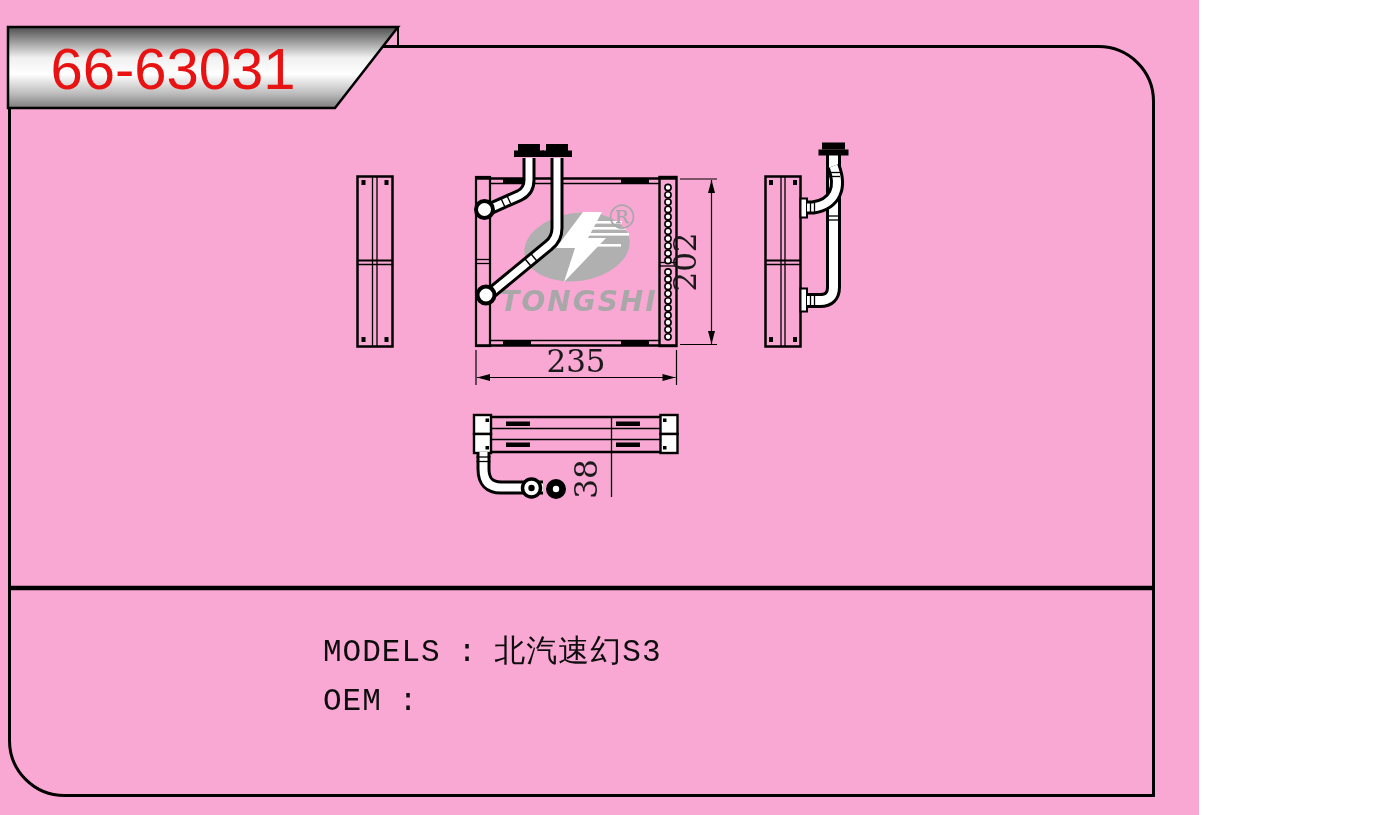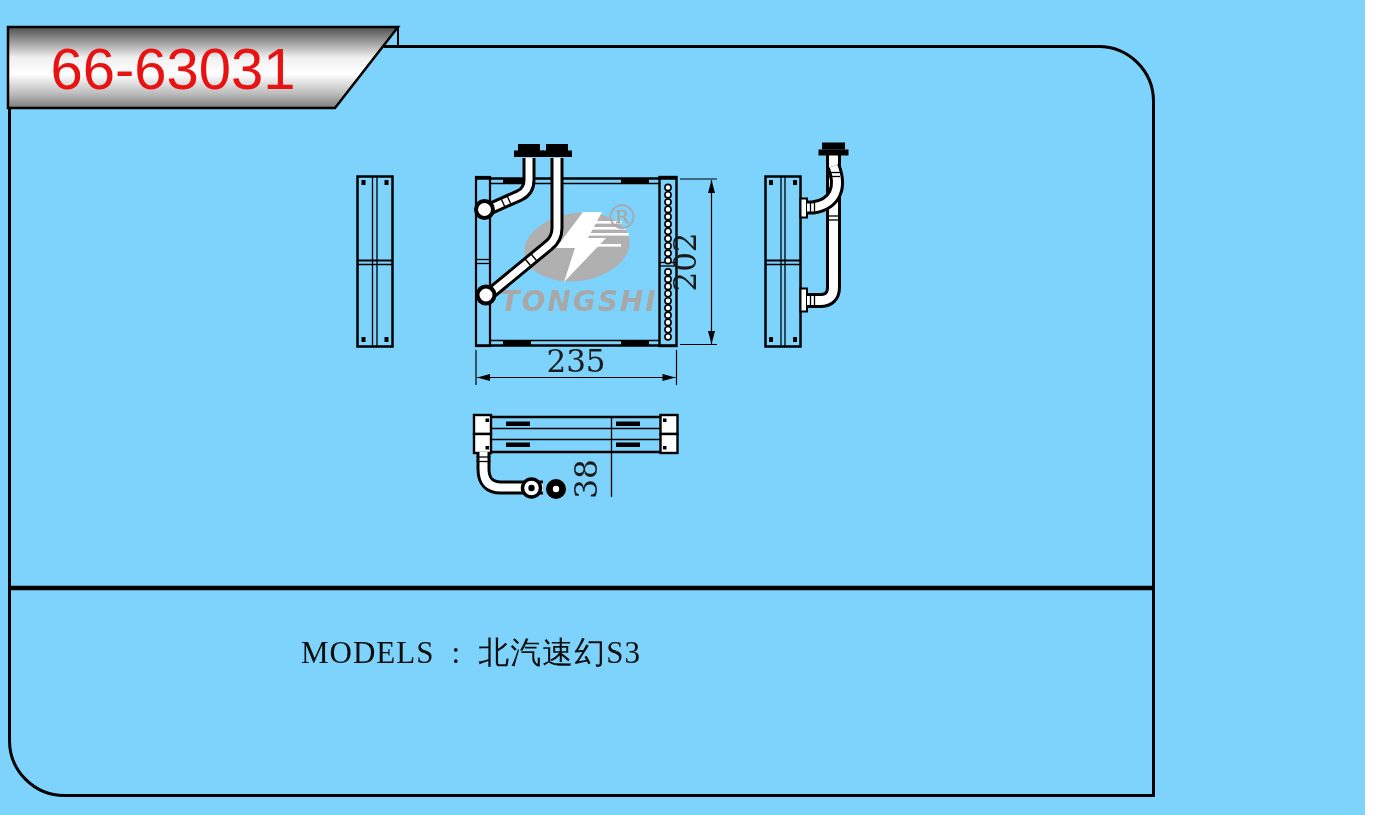--- a/index.html
+++ b/index.html
@@ -1,20 +1,20 @@
 <!DOCTYPE html>
 <html><head>
 <meta charset="utf-8">
 <style>
   html,body{margin:0;padding:0;background:#ffffff;}
-  .stage{position:relative;width:1365px;height:815px;background:#7dd3fc;overflow:hidden;
+  .stage{position:relative;width:1199px;height:815px;background:#f9a8d4;overflow:hidden;
          font-family:"Liberation Sans",sans-serif;}
   .drawing-svg{position:absolute;left:0;top:0;}
-  .info-block{position:absolute;left:301px;top:628px;color:#0d0d0d;
-              font-family:Liberation Serif, serif;font-size:31px;line-height:49px;
+  .info-block{position:absolute;left:323px;top:628px;color:#0d0d0d;
+              font-family:Liberation Mono, monospace;font-size:31px;line-height:49px;
               letter-spacing:1px;white-space:nowrap;}
   .info-line .sep{margin:0 0.55em;}
   text{font-family:"DejaVu Serif",serif;}
   .badge-text{font-family:"Liberation Sans",sans-serif;font-weight:500;}
   .brand-text{font-family:"DejaVu Sans",sans-serif;font-weight:bold;font-style:italic;}
 </style>
 </head>
 <body>
 
 <div class="stage">
@@ -225,15 +225,16 @@
       <circle cx="531.5" cy="488" r="9" fill="#fff" stroke="#000" stroke-width="3.5"></circle>
       <circle cx="531.5" cy="488" r="3.2" fill="#000"></circle>
       <circle cx="556" cy="489" r="10" fill="#000"></circle>
       <circle cx="556" cy="489" r="3.2" fill="#fff"></circle>
     </g>
   </g>
 </svg>
 
   <div class="info-block">
     <div class="info-line"><span>MODELS</span><span class="sep">:</span><span>北汽速幻S3</span></div>
+    <div class="info-line"><span>OEM</span><span class="sep">:</span><span></span></div>
   </div>
 
 </div>
 
 </body></html>

